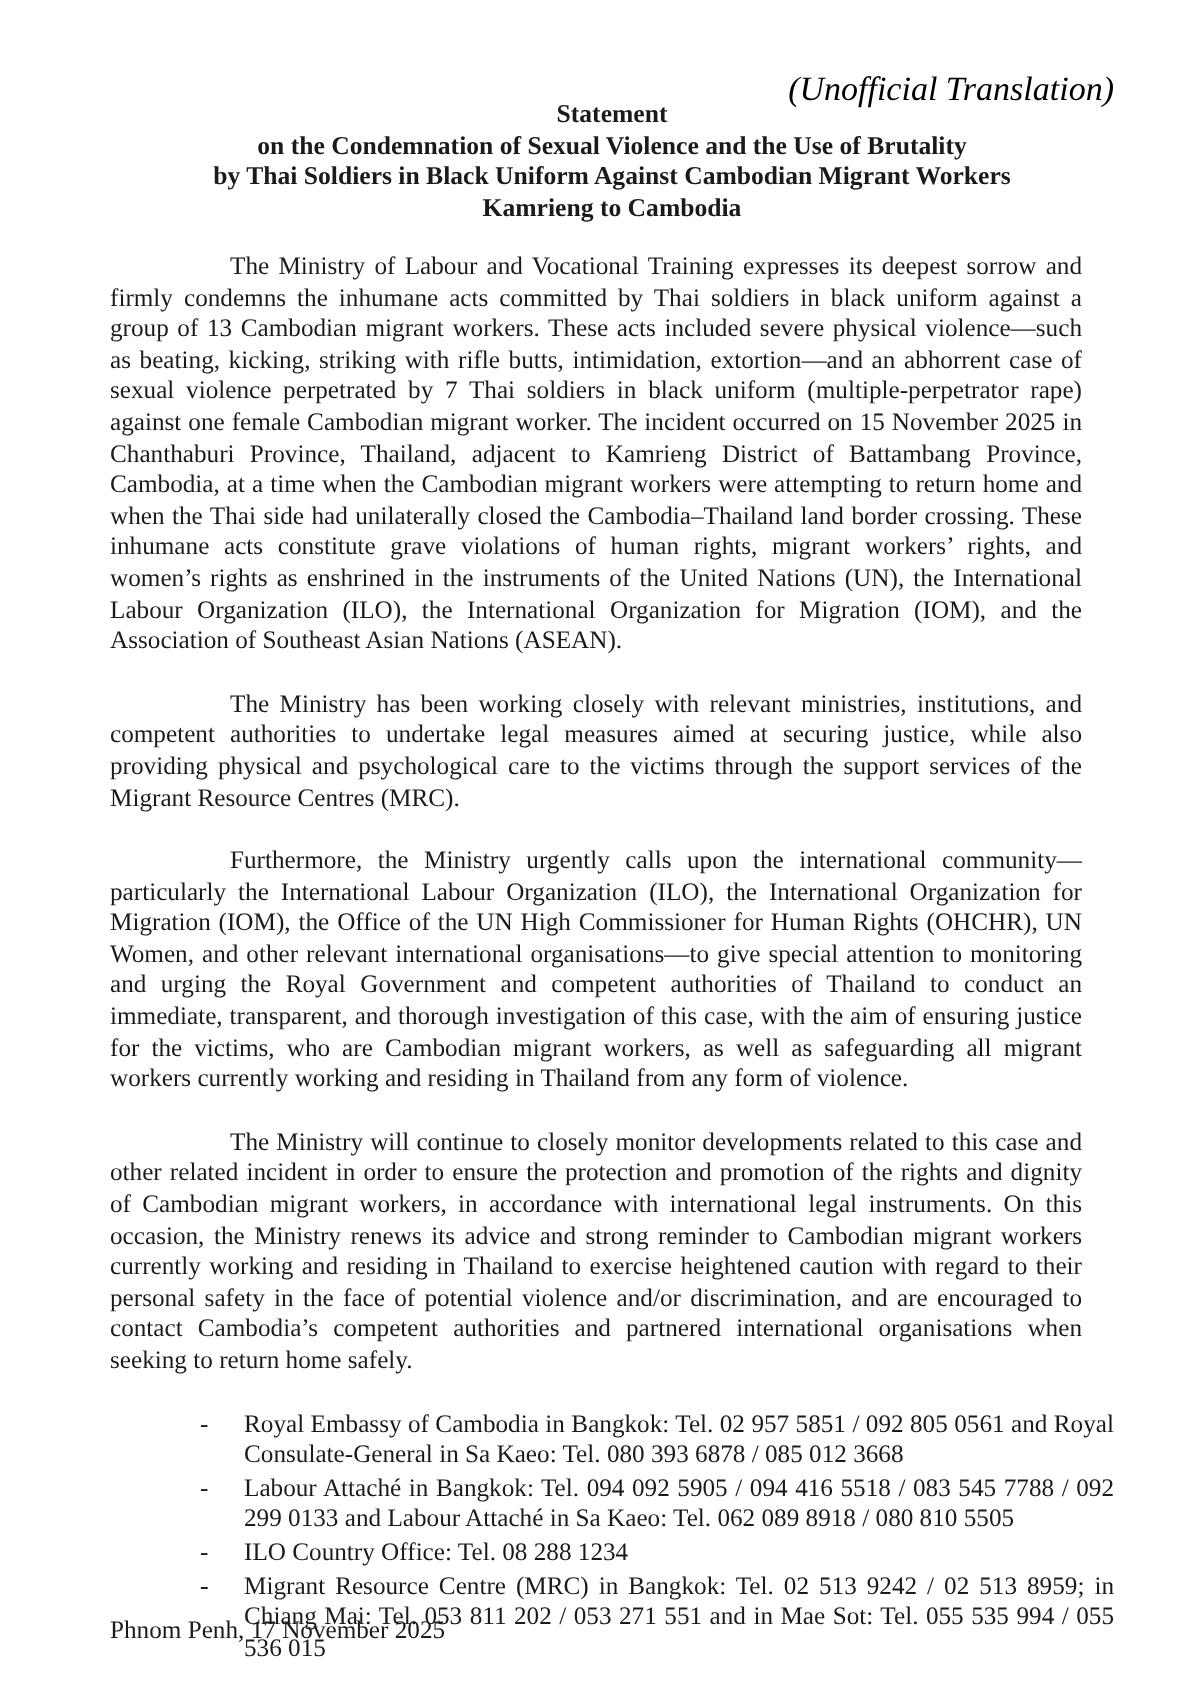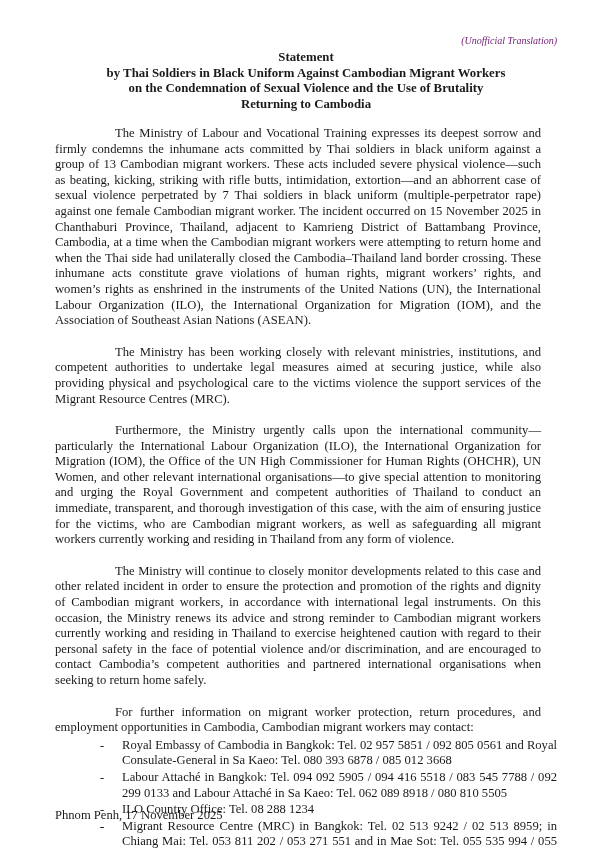--- a/index.html
+++ b/index.html
@@ -5,21 +5,21 @@
   html, body { margin: 0; padding: 0; background: #ffffff; }
   body { width: 600px; height: 850px; overflow: hidden; position: relative; }
   .page {
     position: absolute; left: 55px; top: 0; width: 502px;
     font-family: "Liberation Serif", "DejaVu Serif", serif;
     color: #1a1a1a; font-size: 12.6px; line-height: 15.6px;
   }
   .translation-note {
     position: absolute; right: 43px; top: 35px;
     font-family: "Liberation Serif", serif; font-style: italic;
-    font-size: 10px; color: #701a75;
+    font-size: 17px; color: #000000;
   }
   .title-block {
     position: absolute; left: 0; top: 50px; width: 502px; text-align: center;
     font-weight: bold; font-size: 12.8px; line-height: 15.5px;
   }
   .title-block div { white-space: nowrap; }
   .body { position: absolute; left: 0; top: 126px; width: 502px; }
   p { margin: 0 16px 16px 0; text-align: justify; }
   p .indent { display: inline-block; width: 60px; }
   ul.contacts { list-style: none; margin: 0; padding: 0 0 0 45px; }
@@ -30,31 +30,30 @@
   }
 </style>
 </head>
 <body>
 
 <div class="translation-note">(Unofficial Translation)</div>
 
 <div class="page">
   <div class="title-block">
     <div>Statement</div>
+    <div>on the Condemnation of Sexual Violence and the Use of Brutality</div>
     <div>by Thai Soldiers in Black Uniform Against Cambodian Migrant Workers</div>
-    <div>on the Condemnation of Sexual Violence and the Use of Brutality</div>
-    <div>Returning to Cambodia</div>
+    <div>Kamrieng to Cambodia</div>
   </div>
 
   <div class="body">
     <p><span class="indent"></span><span>The Ministry of Labour and Vocational Training expresses its deepest sorrow and firmly condemns the inhumane acts committed by Thai soldiers in black uniform against a group of 13 Cambodian migrant workers. These acts included severe physical violence—such as beating, kicking, striking with rifle butts, intimidation, extortion—and an abhorrent case of sexual violence perpetrated by 7 Thai soldiers in black uniform (multiple-perpetrator rape) against one female Cambodian migrant worker. The incident occurred on 15 November 2025 in Chanthaburi Province, Thailand, adjacent to Kamrieng District of Battambang Province, Cambodia, at a time when the Cambodian migrant workers were attempting to return home and when the Thai side had unilaterally closed the Cambodia–Thailand land border crossing. These inhumane acts constitute grave violations of human rights, migrant workers’ rights, and women’s rights as enshrined in the instruments of the United Nations (UN), the International Labour Organization (ILO), the International Organization for Migration (IOM), and the Association of Southeast Asian Nations (ASEAN).</span></p>
-    <p><span class="indent"></span><span>The Ministry has been working closely with relevant ministries, institutions, and competent authorities to undertake legal measures aimed at securing justice, while also providing physical and psychological care to the victims violence the support services of the Migrant Resource Centres (MRC).</span></p>
+    <p><span class="indent"></span><span>The Ministry has been working closely with relevant ministries, institutions, and competent authorities to undertake legal measures aimed at securing justice, while also providing physical and psychological care to the victims through the support services of the Migrant Resource Centres (MRC).</span></p>
     <p><span class="indent"></span><span>Furthermore, the Ministry urgently calls upon the international community—particularly the International Labour Organization (ILO), the International Organization for Migration (IOM), the Office of the UN High Commissioner for Human Rights (OHCHR), UN Women, and other relevant international organisations—to give special attention to monitoring and urging the Royal Government and competent authorities of Thailand to conduct an immediate, transparent, and thorough investigation of this case, with the aim of ensuring justice for the victims, who are Cambodian migrant workers, as well as safeguarding all migrant workers currently working and residing in Thailand from any form of violence.</span></p>
     <p><span class="indent"></span><span>The Ministry will continue to closely monitor developments related to this case and other related incident in order to ensure the protection and promotion of the rights and dignity of Cambodian migrant workers, in accordance with international legal instruments. On this occasion, the Ministry renews its advice and strong reminder to Cambodian migrant workers currently working and residing in Thailand to exercise heightened caution with regard to their personal safety in the face of potential violence and/or discrimination, and are encouraged to contact Cambodia’s competent authorities and partnered international organisations when seeking to return home safely.</span></p>
-    <p style="margin-bottom:2px"><span class="indent"></span><span>For further information on migrant worker protection, return procedures, and employment opportunities in Cambodia, Cambodian migrant workers may contact:</span></p>
 
     <ul class="contacts">
       <li><span class="dash">-</span><span>Royal Embassy of Cambodia in Bangkok: Tel. 02 957 5851 / 092 805 0561 and Royal Consulate-General in Sa Kaeo: Tel. 080 393 6878 / 085 012 3668</span></li>
       <li><span class="dash">-</span><span>Labour Attaché in Bangkok: Tel. 094 092 5905 / 094 416 5518 / 083 545 7788 / 092 299 0133 and Labour Attaché in Sa Kaeo: Tel. 062 089 8918 / 080 810 5505</span></li>
       <li><span class="dash">-</span><span>ILO Country Office: Tel. 08 288 1234</span></li>
       <li><span class="dash">-</span></li>
       <li><span class="dash">-</span><span>Migrant Resource Centre (MRC) in Bangkok: Tel. 02 513 9242 / 02 513 8959; in Chiang Mai: Tel. 053 811 202 / 053 271 551 and in Mae Sot: Tel. 055 535 994 / 055 536 015</span></li>
     </ul>
   </div>
 

